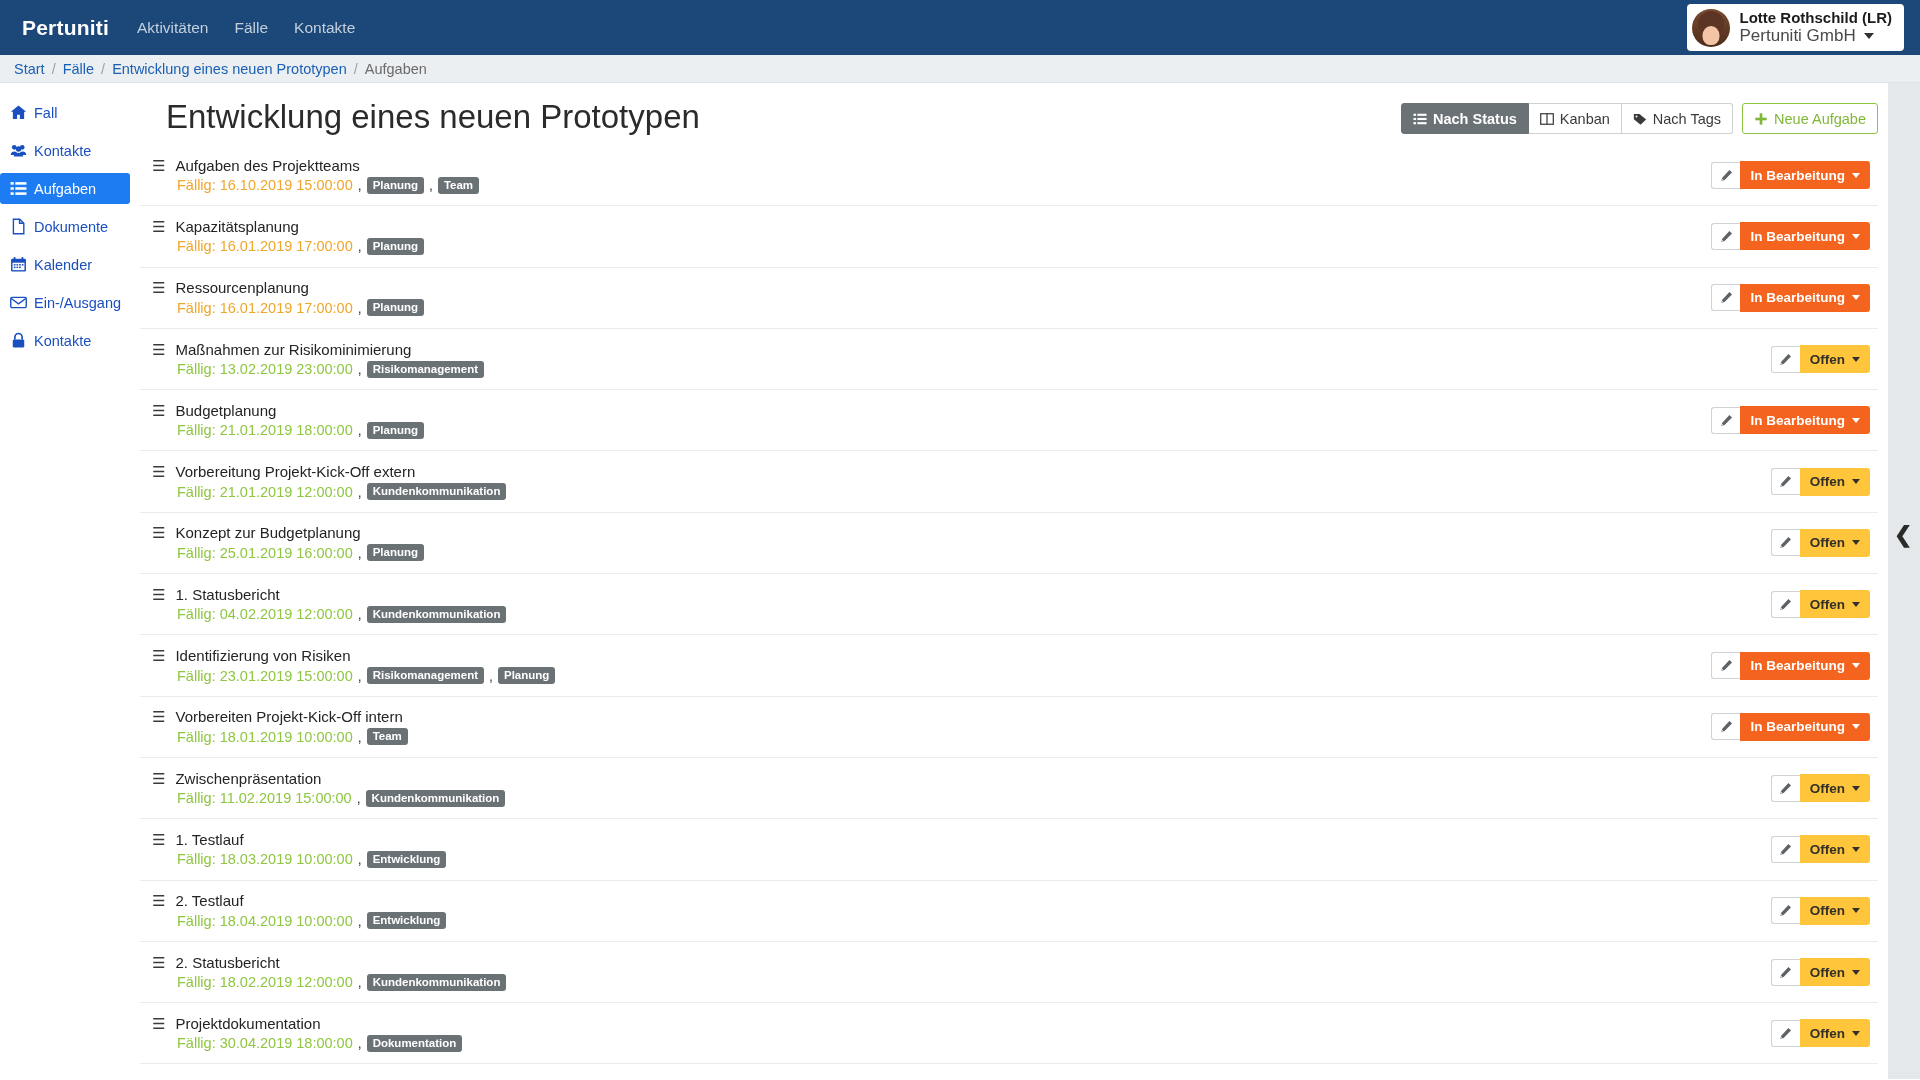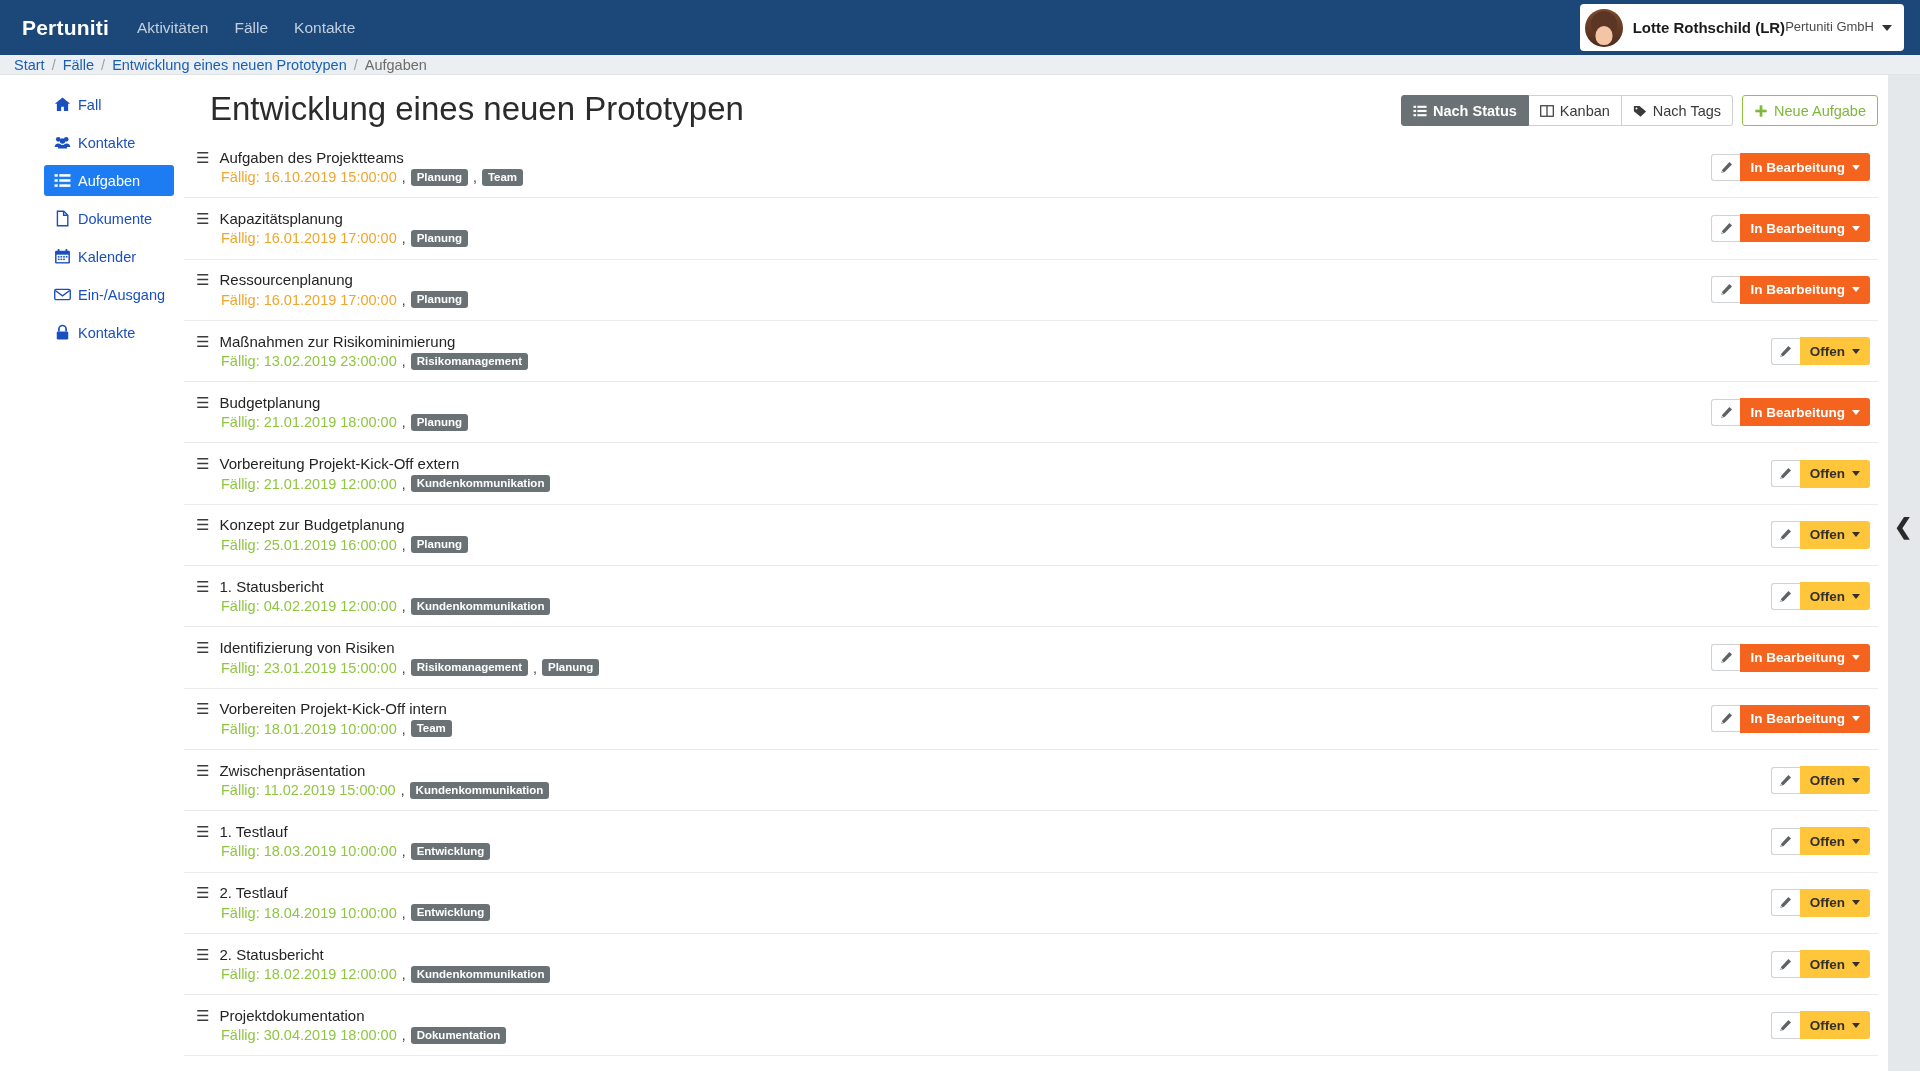--- a/index.html
+++ b/index.html
@@ -60,48 +60,48 @@
   }
   .avatar::after {
     content: "";
     position: absolute;
     left: 50%; top: 46%;
     width: 17px; height: 19px;
     transform: translateX(-50%);
     border-radius: 50% 50% 45% 45%;
     background: #f3c4a6;
   }
-  .user-text { display: flex; flex-direction: row; line-height: 1.15; }
+  .user-text { display: flex; flex-direction: column; line-height: 1.15; }
   .user-name { font-size: 15px; font-weight: bold; color: #1b1b1b; white-space: nowrap; }
-  .user-org { font-size: 13px; color: #4a4a4a; display: flex; align-items: center; gap: 8px; }
+  .user-org { font-size: 17px; color: #4a4a4a; display: flex; align-items: center; gap: 8px; }
   .caret-down {
     width: 0; height: 0;
     border-left: 5px solid transparent;
     border-right: 5px solid transparent;
     border-top: 6px solid #333;
     display: inline-block;
   }
 
   
   .breadcrumb {
-    height: 20px;
+    height: 28px;
     background: #eceff1;
     border-bottom: 1px solid #dfe3e6;
     display: flex;
     align-items: center;
     padding-left: 14px;
     font-size: 14.5px;
     gap: 7px;
   }
   .crumb { color: #1a5fb4; cursor: pointer; }
   .crumb.current { color: #6b6b6b; cursor: default; }
   .crumb-sep { color: #9aa2a8; }
 
   
-  .layout { display: flex; height: calc(1080px - 55px - 29px); padding-left: 44px; }
+  .layout { display: flex; height: calc(1080px - 55px - 29px); }
 
   .sidebar {
     width: 130px;
     flex: none;
     background: #ffffff;
     padding-top: 14px;
   }
   .side-item {
     display: flex;
     align-items: center;

